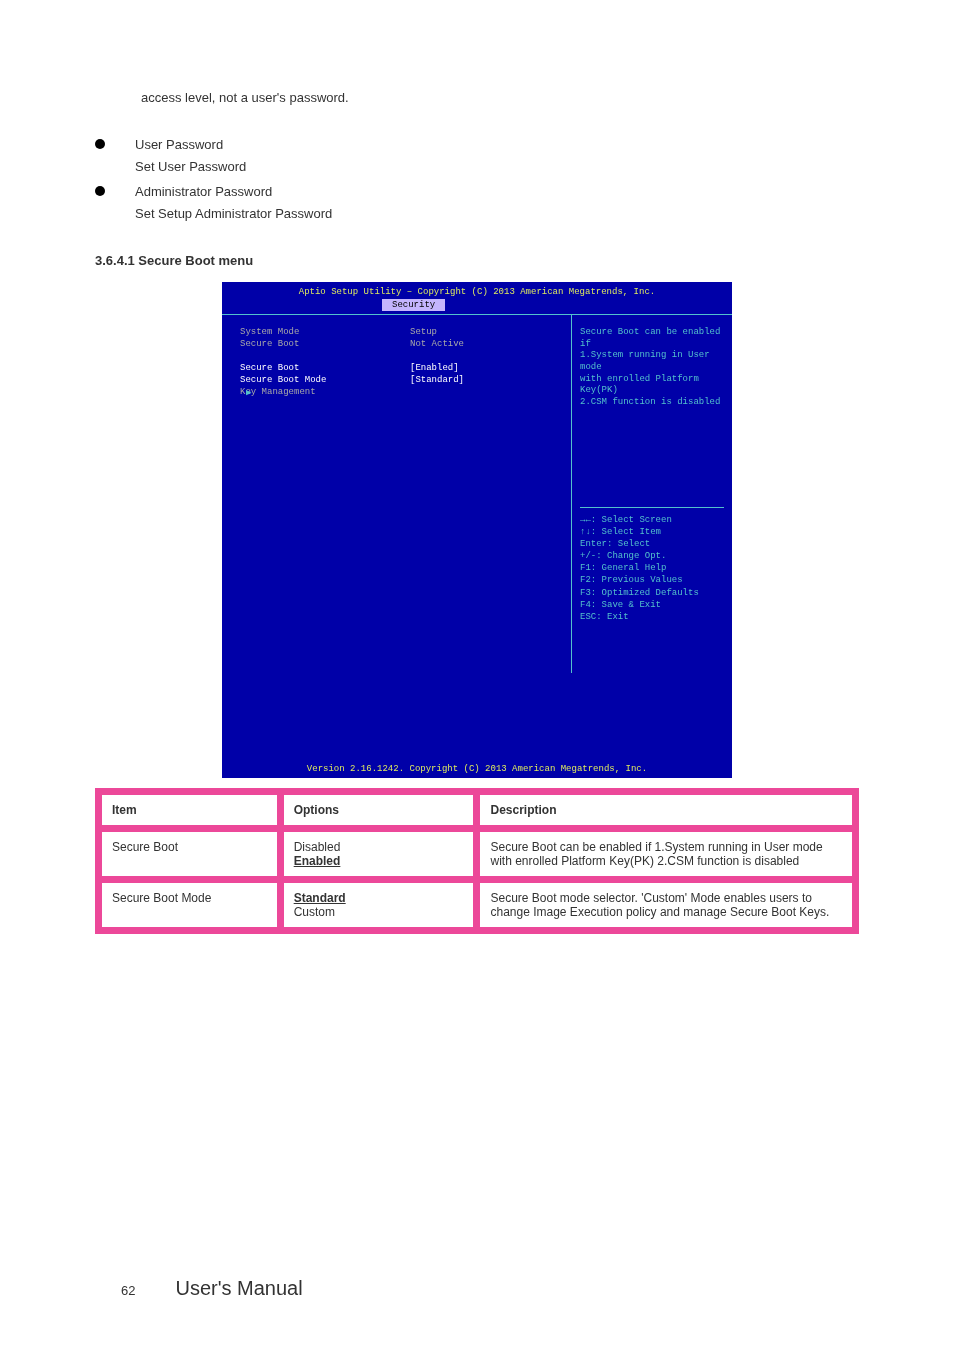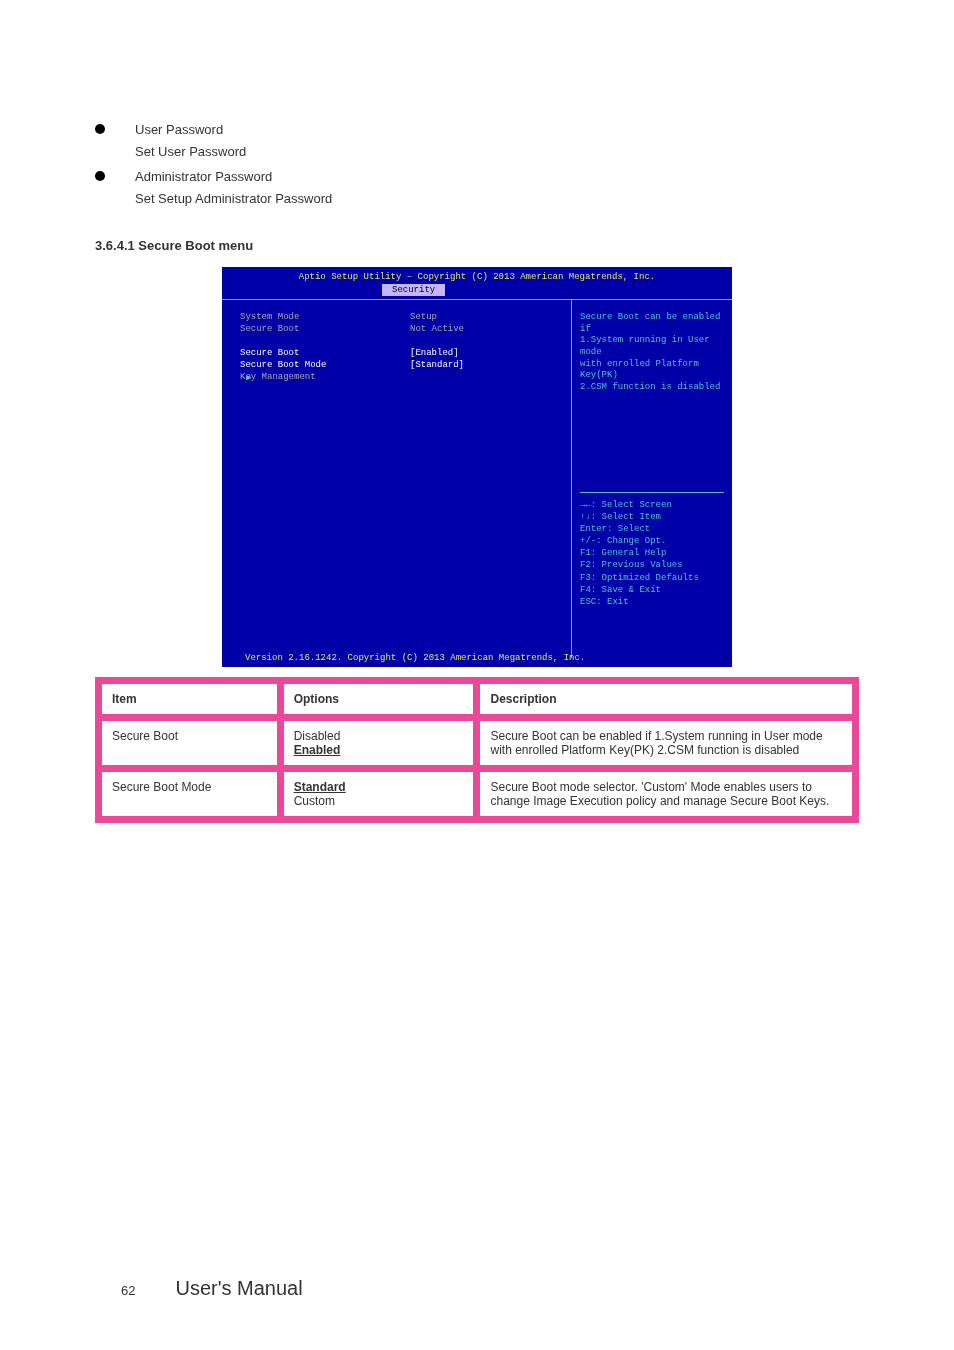--- a/index.html
+++ b/index.html
@@ -16,21 +16,21 @@
   .top-text { margin-left: 46px; margin-bottom: 10px; }
   .bullet-row { display: flex; margin-bottom: 6px; }
   .bullet { width: 10px; height: 10px; background: #000; border-radius: 50%; margin-top: 4px; margin-right: 30px; flex-shrink: 0; }
   .bullet-content { flex: 1; line-height: 1.5; }
   .bullet-title { }
   .bullet-body { margin-top: 2px; }
   .section-heading { font-weight: bold; margin: 30px 0 14px 0; }
 
   .bios-window {
     width: 510px;
-    height: 400px;
+    height: 496px;
     margin: 0 auto 4px auto;
     background: #0000a8;
     position: relative;
     font-family: 'Courier New', monospace;
     font-size: 9px;
     color: #fff;
   }
   .bios-title-bar {
     background: #0000a8;
     color: #dde95f;
@@ -71,24 +71,23 @@
   .bios-val-col { color: #a8a8a8; }
   .bios-row.white .bios-label-col, .bios-row.white .bios-val-col { color: #fff; }
   .bios-arrow { position: absolute; left: 6px; color: #53c0cc; font-size: 9px; }
   .bios-help-top { color: #53c0cc; line-height: 1.3; }
   .bios-keys { color: #53c0cc; line-height: 1.35; }
   .bios-hr { border: none; border-top: 1px solid #53c0cc; margin: 6px 0; }
   .bios-footer {
     position: absolute;
     bottom: 4px;
     left: 0; right: 0;
-    text-align: left;
+    text-align: center;
     color: #dde95f;
     font-size: 9px;
-    padding-left: 23px;
   }
 
   table.opt { width: 100%; border-collapse: collapse; margin-top: 10px; font-size: 12px; }
   table.opt th, table.opt td { border: 7px solid #ec4899; padding: 8px 10px; text-align: left; vertical-align: top; }
   table.opt th { font-weight: bold; background: #fff; }
   .opt-default { text-decoration: underline; font-weight: bold; }
 
   .footer-pg {
     position: absolute;
     bottom: 50px;
@@ -98,20 +97,21 @@
     align-items: baseline;
   }
   .footer-num { font-size: 13px; margin-right: 40px; margin-left: 26px; }
   .footer-title { font-size: 20px; }
 </style>
 </head>
 <body>
 
 <div class="page">
 
+  <div class="top-text">access level, not a user's password.</div>
 
   <div class="bullet-row" style="margin-top:30px;">
     <div class="bullet"></div>
     <div class="bullet-content">
       <div class="bullet-title">User Password</div>
       <div class="bullet-body">Set User Password</div>
     </div>
   </div>
 
   <div class="bullet-row">

